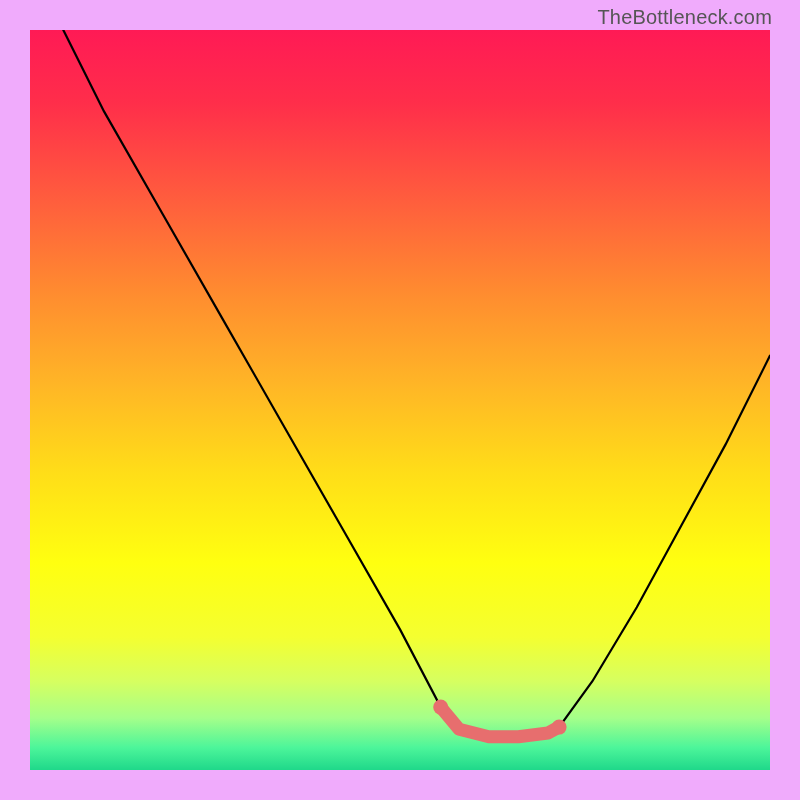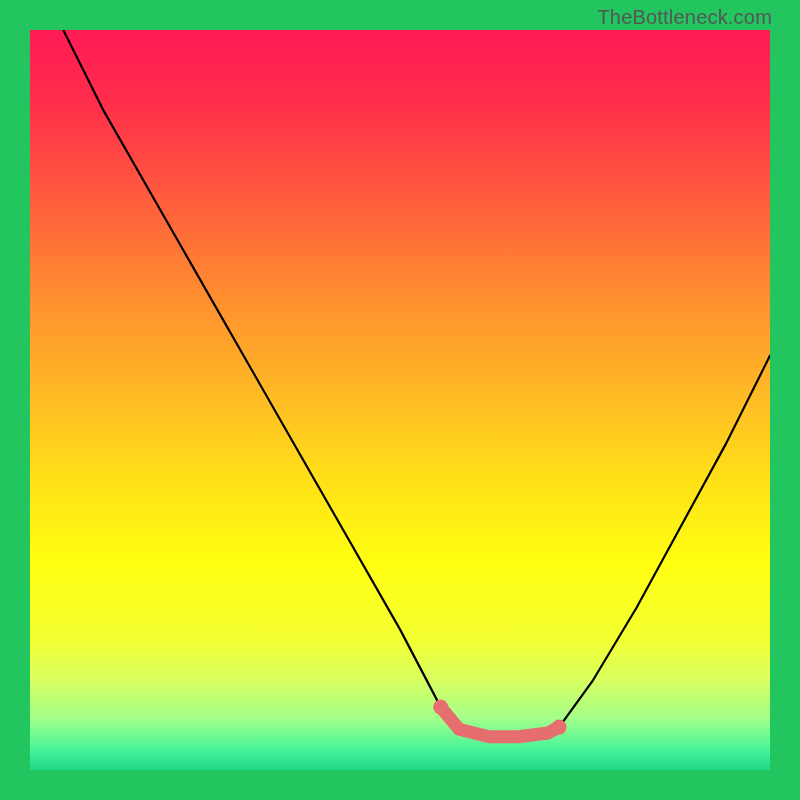--- a/index.html
+++ b/index.html
@@ -8,21 +8,21 @@
     width: 800px;
     height: 800px;
     overflow: hidden;
     background: #000;
     font-family: Arial, Helvetica, sans-serif;
   }
   .stage {
     position: relative;
     width: 800px;
     height: 800px;
-    background: #22c55e;
+    background: #f0abfc;
   }
   .plot-area {
     position: absolute;
     left: 30px;
     top: 30px;
     width: 740px;
     height: 740px;
     overflow: hidden;
   }
   .gradient-bg {

